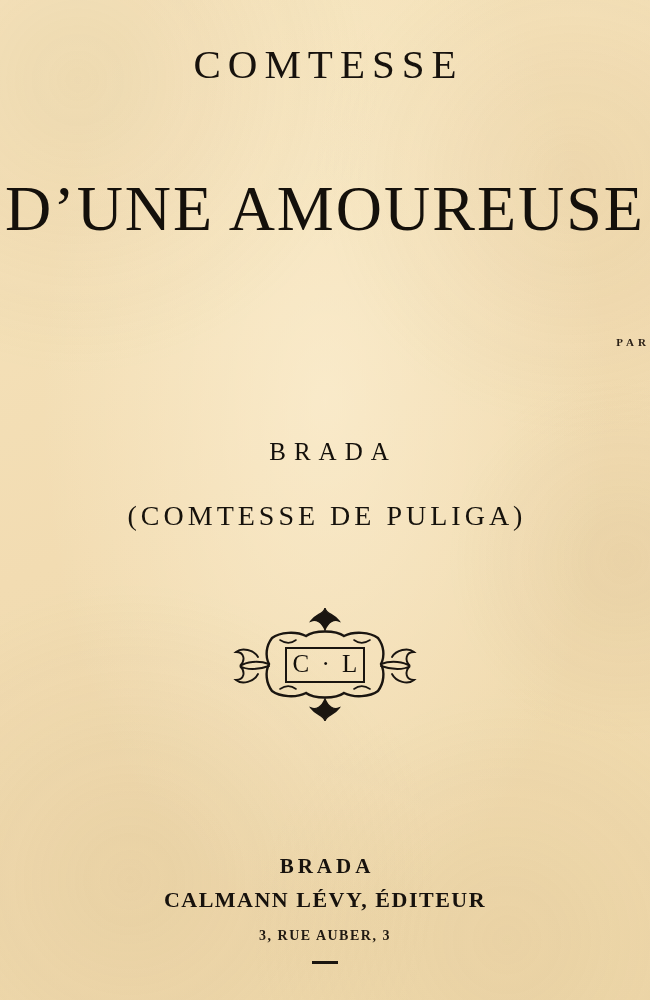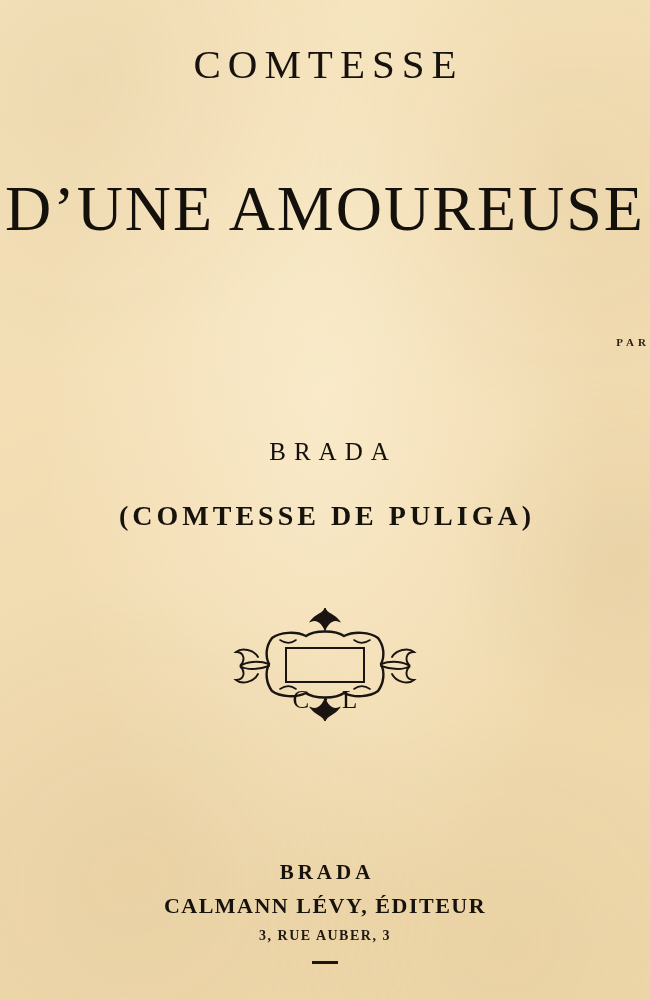--- a/index.html
+++ b/index.html
@@ -94,21 +94,21 @@
     text-indent: 8px;
     margin-left: 8px;
   }
 
   .author-alt {
     position: absolute;
     left: 0; right: 0;
     top: 500px;
     font-size: 28px;
     letter-spacing: 4px;
-    font-weight: 700;
+    font-weight: 400;
     color: #16120c;
     text-indent: 4px;
   }
 
   .ornament {
     position: absolute;
     left: 50%;
     top: 600px;
     transform: translateX(-50%);
     width: 230px;
@@ -118,42 +118,41 @@
   .ornament-initials {
     position: absolute;
     left: 0; right: 0;
     top: 50px;
     font-size: 25px;
     letter-spacing: 3px;
     font-weight: 400;
     color: #14100b;
     text-align: center;
     text-indent: 3px;
-    margin-top: 36px;
   }
 
   .imprint {
     position: absolute;
     left: 0; right: 0;
     bottom: 36px;
   }
   .imprint-city {
     font-size: 21px;
     letter-spacing: 4px;
     font-weight: 700;
     color: #17120d;
     text-indent: 4px;
     margin-bottom: 8px;
   }
   .imprint-publisher {
     font-size: 22px;
     letter-spacing: 1.5px;
     font-weight: 700;
     color: #17120d;
-    margin-bottom: 9px;
+    margin-bottom: 15px;
   }
   .imprint-address {
     font-size: 14px;
     letter-spacing: 1.5px;
     font-weight: 700;
     color: #211a12;
     margin-bottom: 17px;
   }
   .imprint-rule {
     width: 26px;

